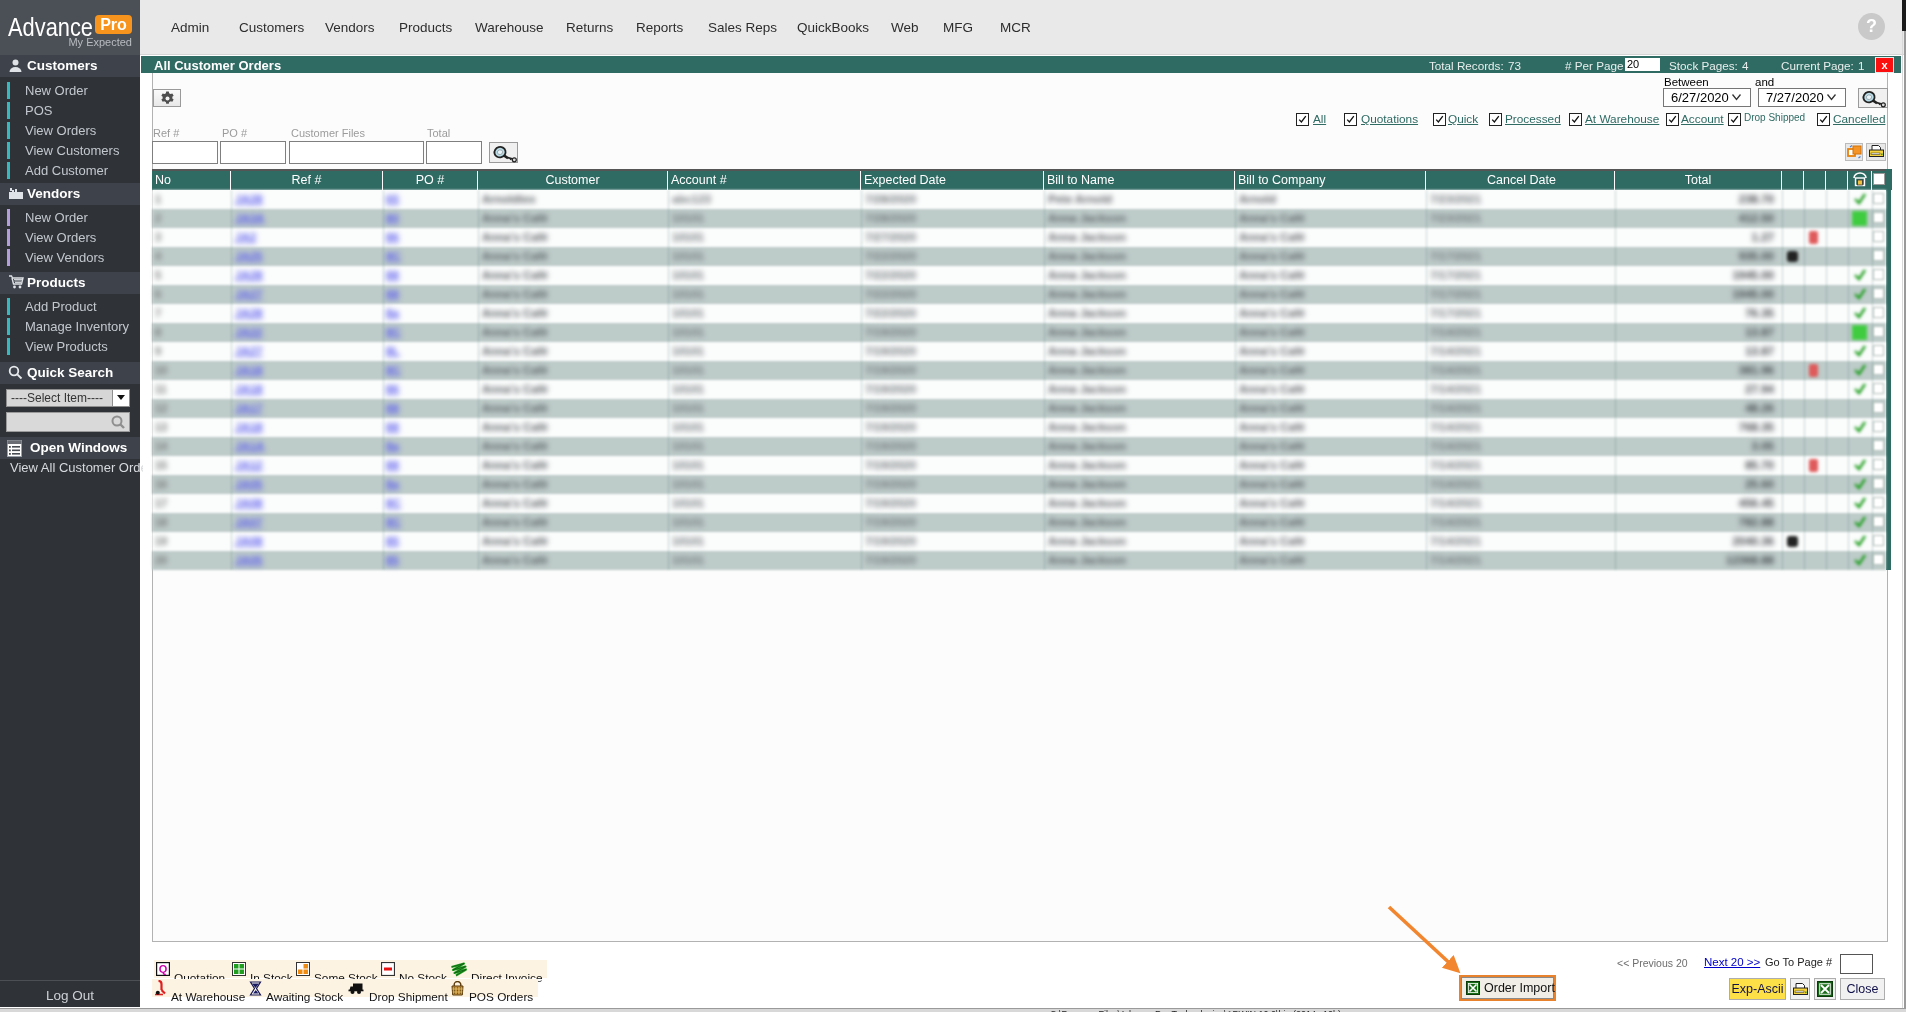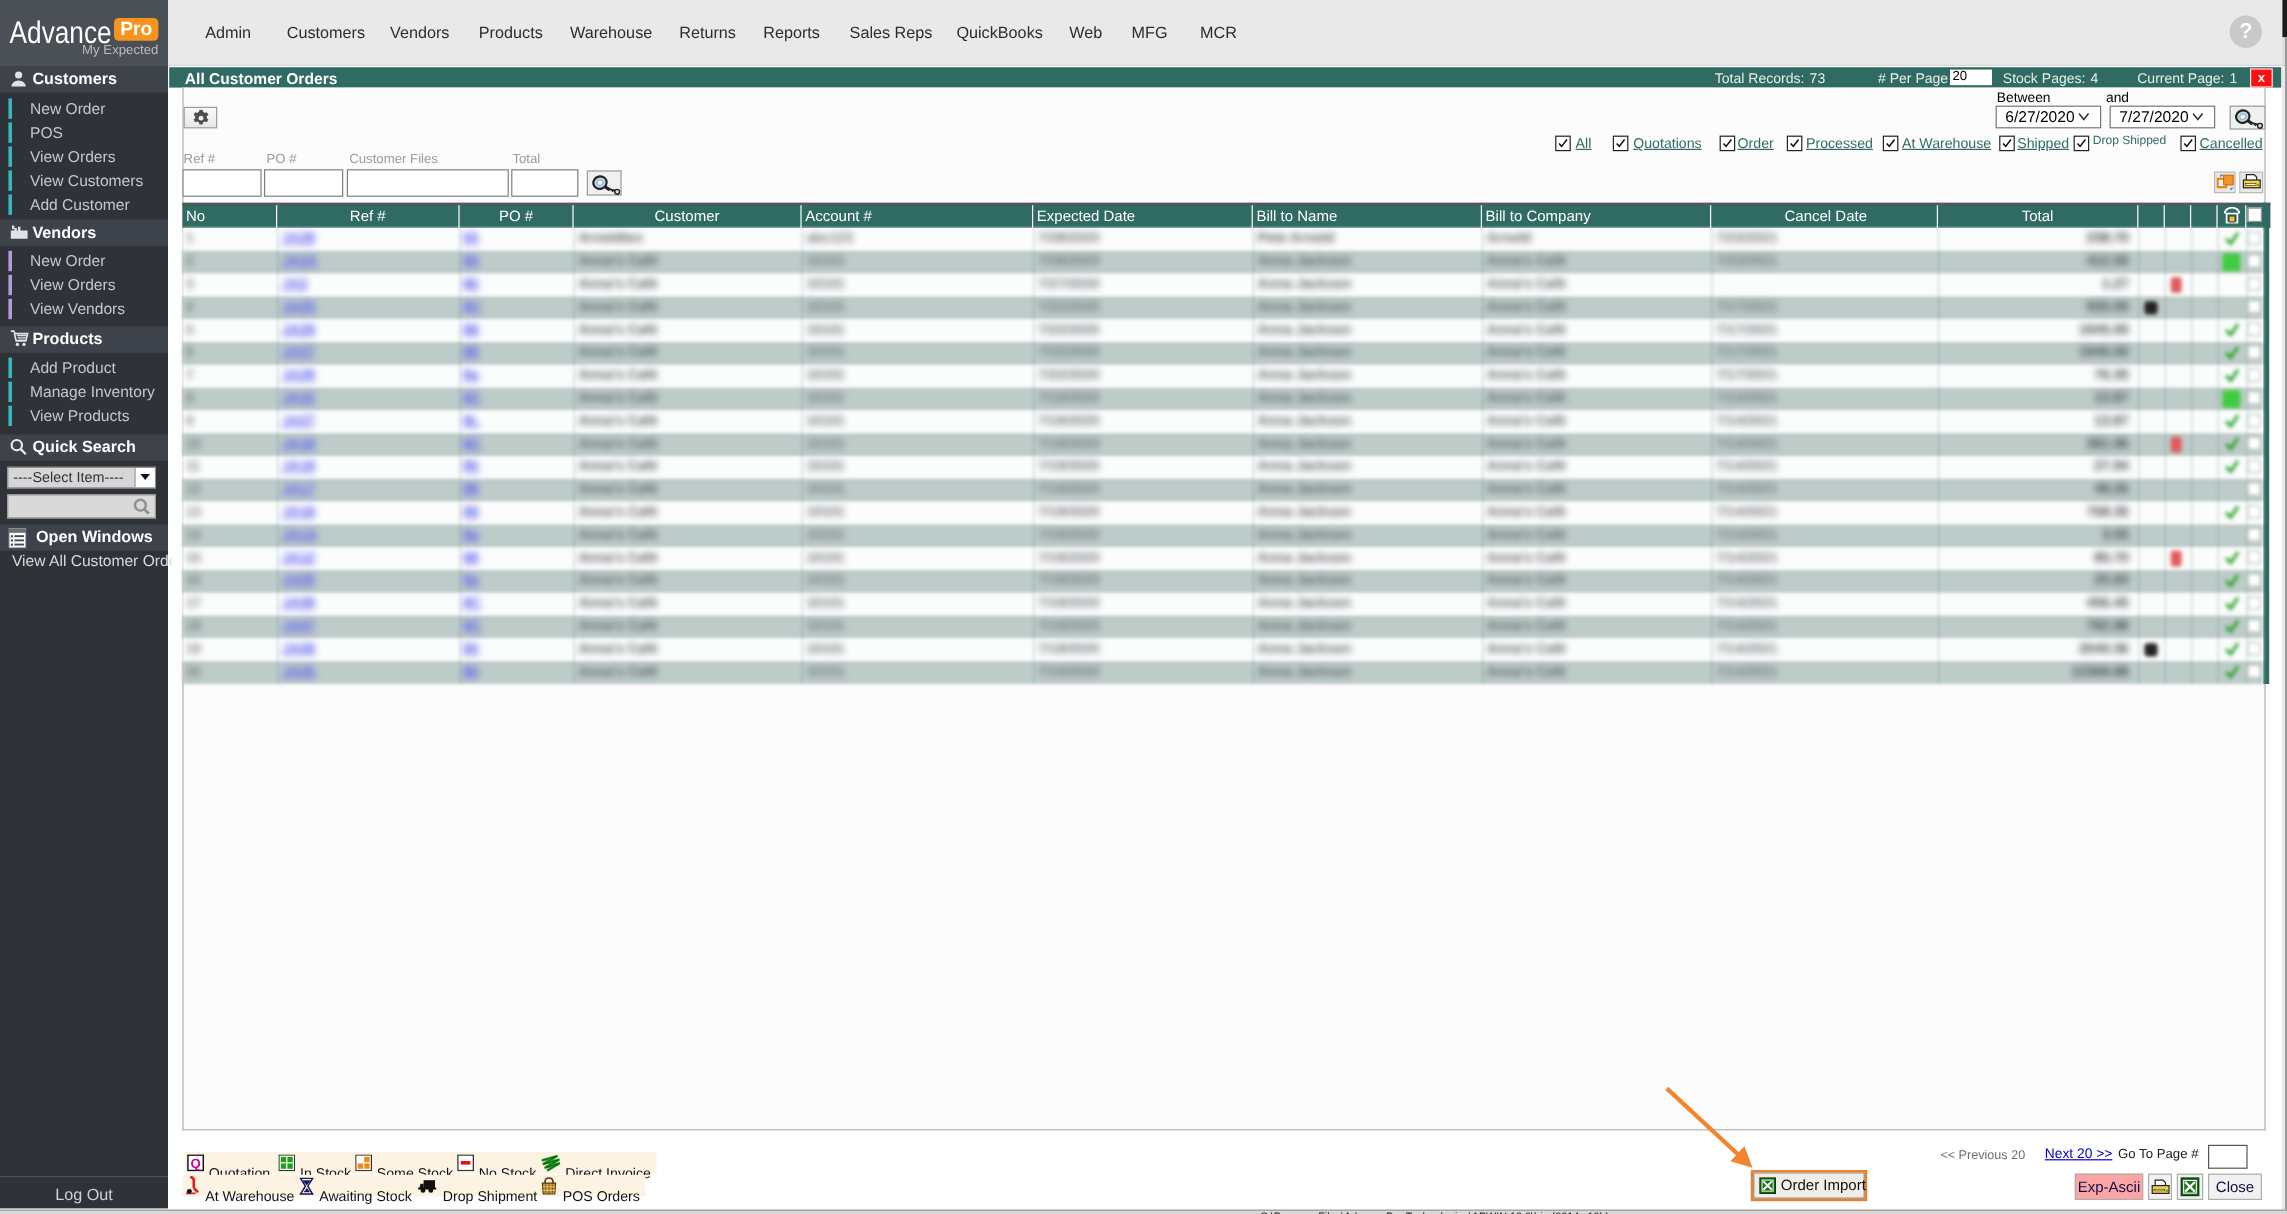--- a/index.html
+++ b/index.html
@@ -149,36 +149,36 @@
 <div class="abs" style="left:1313px;top:112px;font-size:11.8px;color:#2f6a63;text-decoration:underline;">All</div>
 <div class="abs" style="left:1344px;top:113px;width:13px;height:13px;background:#fff;border:1px solid #222;"></div>
 <div class="abs" style="left:1346px;top:115px;width:9px;height:9px;"><svg width="9" height="9">
       <path d="M1.2 4.6 L3.4 7 L7.8 1.2" stroke="#111" stroke-width="1.3" fill="none"></path>
     </svg></div>
 <div class="abs" style="left:1361px;top:112px;font-size:11.8px;color:#2f6a63;text-decoration:underline;">Quotations</div>
 <div class="abs" style="left:1433px;top:113px;width:13px;height:13px;background:#fff;border:1px solid #222;"></div>
 <div class="abs" style="left:1435px;top:115px;width:9px;height:9px;"><svg width="9" height="9">
       <path d="M1.2 4.6 L3.4 7 L7.8 1.2" stroke="#111" stroke-width="1.3" fill="none"></path>
     </svg></div>
-<div class="abs" style="left:1448px;top:112px;font-size:11.8px;color:#2f6a63;text-decoration:underline;">Order</div>
+<div class="abs" style="left:1448px;top:112px;font-size:11.8px;color:#2f6a63;text-decoration:underline;">Quick</div>
 <div class="abs" style="left:1489px;top:113px;width:13px;height:13px;background:#fff;border:1px solid #222;"></div>
 <div class="abs" style="left:1491px;top:115px;width:9px;height:9px;"><svg width="9" height="9">
       <path d="M1.2 4.6 L3.4 7 L7.8 1.2" stroke="#111" stroke-width="1.3" fill="none"></path>
     </svg></div>
 <div class="abs" style="left:1505px;top:112px;font-size:11.8px;color:#2f6a63;text-decoration:underline;">Processed</div>
 <div class="abs" style="left:1569px;top:113px;width:13px;height:13px;background:#fff;border:1px solid #222;"></div>
 <div class="abs" style="left:1571px;top:115px;width:9px;height:9px;"><svg width="9" height="9">
       <path d="M1.2 4.6 L3.4 7 L7.8 1.2" stroke="#111" stroke-width="1.3" fill="none"></path>
     </svg></div>
 <div class="abs" style="left:1585px;top:112px;font-size:11.8px;color:#2f6a63;text-decoration:underline;">At Warehouse</div>
 <div class="abs" style="left:1666px;top:113px;width:13px;height:13px;background:#fff;border:1px solid #222;"></div>
 <div class="abs" style="left:1668px;top:115px;width:9px;height:9px;"><svg width="9" height="9">
       <path d="M1.2 4.6 L3.4 7 L7.8 1.2" stroke="#111" stroke-width="1.3" fill="none"></path>
     </svg></div>
-<div class="abs" style="left:1681px;top:112px;font-size:11.8px;color:#2f6a63;text-decoration:underline;">Shipped</div>
+<div class="abs" style="left:1681px;top:112px;font-size:11.8px;color:#2f6a63;text-decoration:underline;">Account</div>
 <div class="abs" style="left:1728px;top:113px;width:13px;height:13px;background:#fff;border:1px solid #222;"></div>
 <div class="abs" style="left:1730px;top:115px;width:9px;height:9px;"><svg width="9" height="9">
       <path d="M1.2 4.6 L3.4 7 L7.8 1.2" stroke="#111" stroke-width="1.3" fill="none"></path>
     </svg></div>
 <div class="abs" style="left:1744px;top:112px;font-size:10px;color:#2f6a63;">Drop Shipped</div>
 <div class="abs" style="left:1817px;top:113px;width:13px;height:13px;background:#fff;border:1px solid #222;"></div>
 <div class="abs" style="left:1819px;top:115px;width:9px;height:9px;"><svg width="9" height="9">
       <path d="M1.2 4.6 L3.4 7 L7.8 1.2" stroke="#111" stroke-width="1.3" fill="none"></path>
     </svg></div>
 <div class="abs" style="left:1833px;top:112px;font-size:11.8px;color:#2f6a63;text-decoration:underline;">Cancelled</div>
@@ -890,21 +890,21 @@
     </svg></div>
 <div class="abs" style="left:1484px;top:981px;font-size:12.5px;color:#111;">Order Import</div>
 <div class="abs" style="left:1380px;top:900px;width:90px;height:80px;"><svg width="90" height="80" viewBox="0 0 90 80">
       <defs>
         <marker id="ah" markerWidth="6" markerHeight="6" refX="3.5" refY="2.4" orient="auto">
           <path d="M0,0 L4.8,2.4 L0,4.8 z" fill="#f1862f"></path>
         </marker>
       </defs>
       <line x1="9" y1="7" x2="77" y2="70" stroke="#f1862f" stroke-width="3.6" marker-end="url(#ah)"></line>
     </svg></div>
-<div class="abs" style="left:1729px;top:978px;width:57px;height:22px;background:#fca5a5;border:1px solid #adadad;text-align:center;font-size:12.5px;color:#10104a;line-height:20px;">Exp-Ascii</div>
+<div class="abs" style="left:1729px;top:978px;width:57px;height:22px;background:#fde047;border:1px solid #adadad;text-align:center;font-size:12.5px;color:#10104a;line-height:20px;">Exp-Ascii</div>
 <div class="abs" style="left:1790px;top:978px;width:20px;height:22px;background:#f1f1f1;border:1px solid #adadad;text-align:center;padding-top:3px;"><svg width="17" height="16" viewBox="0 0 17 16">
       <path d="M4 6 L4 1.5 L10.5 1.5 L12.5 3.5 L12.5 6" fill="#fff" stroke="#222" stroke-width="1"></path>
       <rect x="1.5" y="6" width="14" height="6.5" fill="#f5d33a" stroke="#222" stroke-width="1"></rect>
       <rect x="3" y="9" width="9" height="1.4" fill="#fff" stroke="#222" stroke-width="0.5"></rect>
       <rect x="13" y="9.5" width="1.6" height="1.6" fill="#2da82d"></rect>
     </svg></div>
 <div class="abs" style="left:1814px;top:978px;width:22px;height:22px;background:#f1f1f1;border:1px solid #adadad;text-align:center;padding-top:2px;"><svg width="16" height="16" viewBox="0 0 14 14">
       <rect x="0.5" y="0.5" width="13" height="13" fill="#1a6e1a" stroke="#0a3a0a"></rect>
       <rect x="2" y="2" width="10" height="10" fill="#fff"></rect>
       <rect x="2.8" y="2.8" width="8.4" height="8.4" fill="#1a6e1a"></rect>

